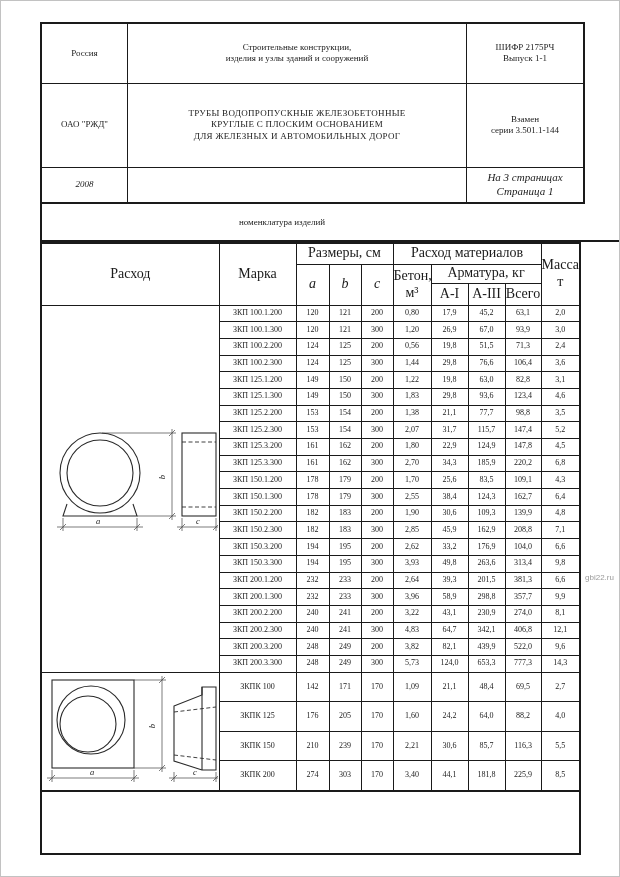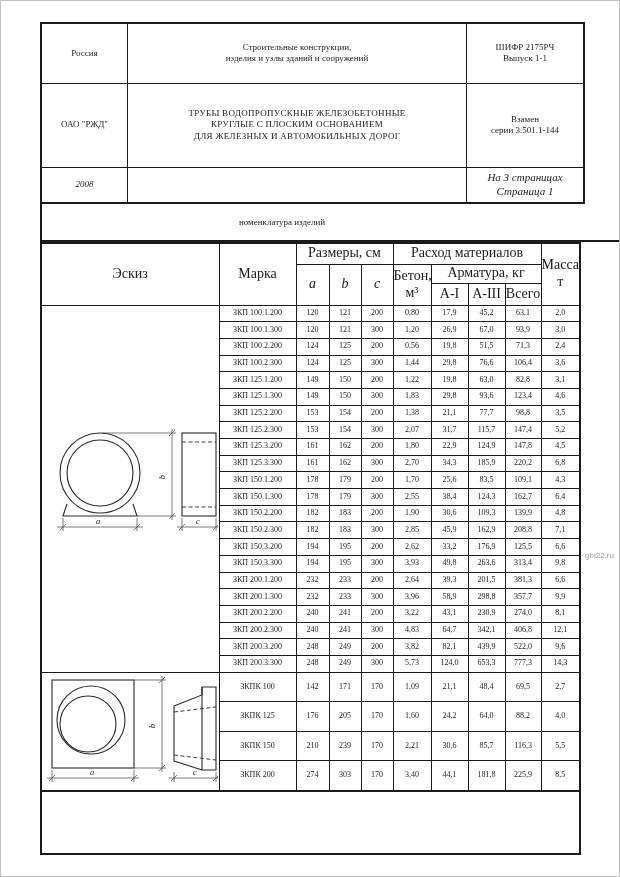--- a/index.html
+++ b/index.html
@@ -37,21 +37,21 @@
   #zkp-body td{height:15.7px;}
   #zkpk-body td{height:28.6px;}
   .sketch-cell{vertical-align:middle;}
   .dim-letter{font-style:italic;font-family:"Liberation Serif",serif;}
   .blank-row td{height:61px;border-top:2px solid #1a1a1a;}
   svg .outline{fill:none;stroke:#2a2a2a;stroke-width:1.1;}
   svg .thin{fill:none;stroke:#444;stroke-width:0.7;}
   svg .dash{fill:none;stroke:#2a2a2a;stroke-width:0.9;stroke-dasharray:4 2.5;}
   svg text{font-family:"Liberation Serif",serif;font-style:italic;font-size:8.5px;fill:#222;}
   .watermark{
-    position:absolute;left:584px;top:550px;font-family:"Liberation Sans",sans-serif;
+    position:absolute;left:584px;top:572px;font-family:"Liberation Sans",sans-serif;
     font-size:8px;color:#9a9a9a;
   }
 </style>
 </head>
 <body>
 
 <div class="canvas">
   <div class="sheet">
 
     <table class="hdr">
@@ -102,21 +102,21 @@
         <col style="width:32px">
           <col style="width:32px">
           <col style="width:38px">
         <col style="width:37px">
           <col style="width:37px">
           <col style="width:36px">
           <col style="width:39px">
       </colgroup>
       <thead>
         <tr class="hr1">
-          <th rowspan="3">Эскиз</th>
+          <th rowspan="3">Расход</th>
           <th rowspan="3">Марка</th>
           <th colspan="3">Размеры, см</th>
           <th colspan="4">Расход материалов</th>
           <th rowspan="3">
             <div>Масса</div>
             <div>т</div>
           </th>
         </tr>
         <tr class="hr2">
           <th rowspan="2" class="dim-letter">a</th>
@@ -323,21 +323,21 @@
             <td>7,1</td>
           </tr>
           <tr>
             <td>ЗКП 150.3.200</td>
             <td>194</td>
             <td>195</td>
             <td>200</td>
             <td>2,62</td>
             <td>33,2</td>
             <td>176,9</td>
-            <td>125,5</td>
+            <td>104,0</td>
             <td>6,6</td>
           </tr>
           <tr>
             <td>ЗКП 150.3.300</td>
             <td>194</td>
             <td>195</td>
             <td>300</td>
             <td>3,93</td>
             <td>49,8</td>
             <td>263,6</td>

